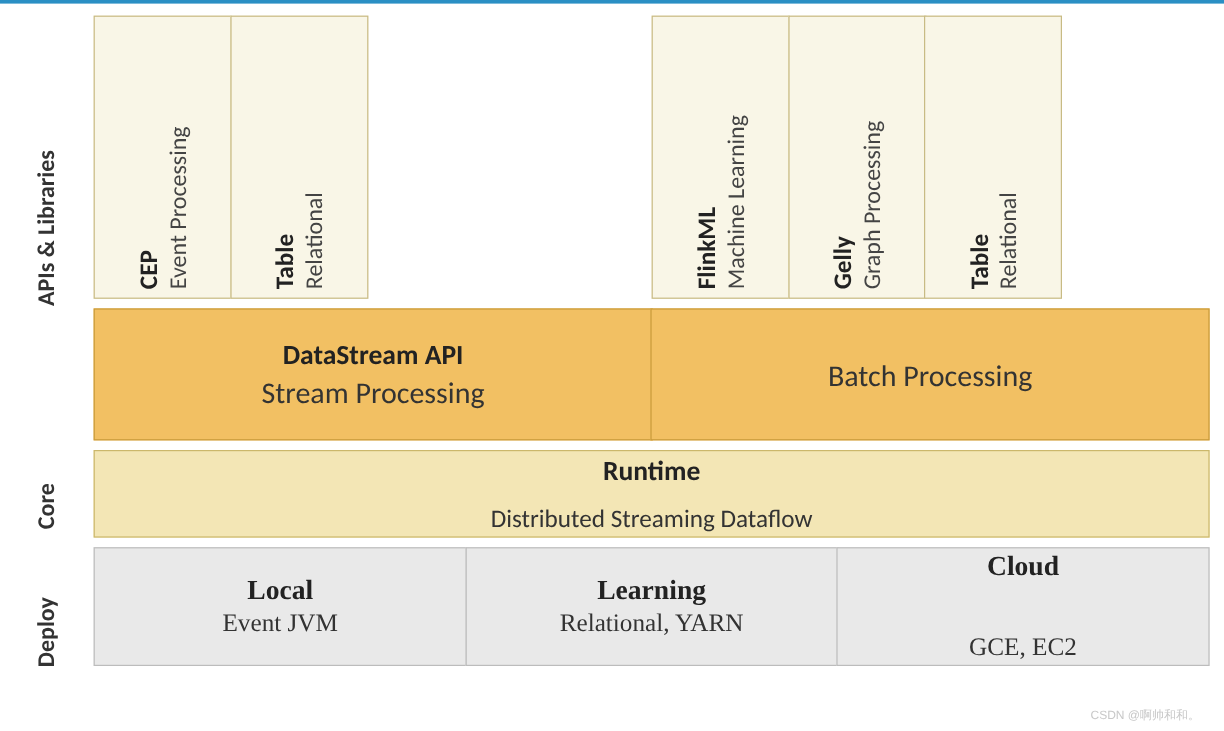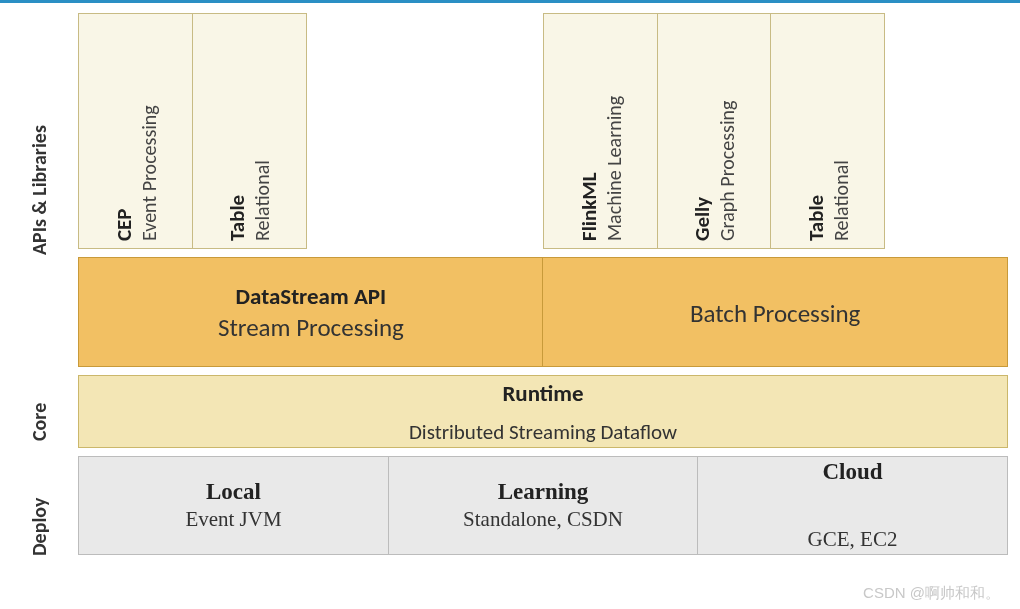--- a/index.html
+++ b/index.html
@@ -167,21 +167,21 @@
   .deploy-sub {
     font-size: 21px;
     color: #333;
     margin-top: 2px;
   }
 
   .watermark {
     position: absolute;
     bottom: 6px;
     right: 20px;
-    font-size: 15px;
+    font-size: 10px;
     color: #c8c8c8;
     font-family: Arial, sans-serif;
   }
 </style>
 </head>
 <body>
 
 <div class="top-border"></div>
 
 <div class="container">
@@ -248,21 +248,21 @@
       <div class="runtime-sub">Distributed Streaming Dataflow</div>
     </div>
 
     <div class="deploy-row">
       <div class="deploy-box">
         <div class="deploy-title">Local</div>
         <div class="deploy-sub">Event JVM</div>
       </div>
       <div class="deploy-box">
         <div class="deploy-title">Learning</div>
-        <div class="deploy-sub">Standalone, CSDN</div>
+        <div class="deploy-sub">Relational, YARN</div>
       </div>
       <div class="deploy-box">
         <div class="deploy-title">Cloud</div>
         <div class="deploy-sub">GCE, EC2</div>
       </div>
     </div>
 
   </div>
 </div>
 

